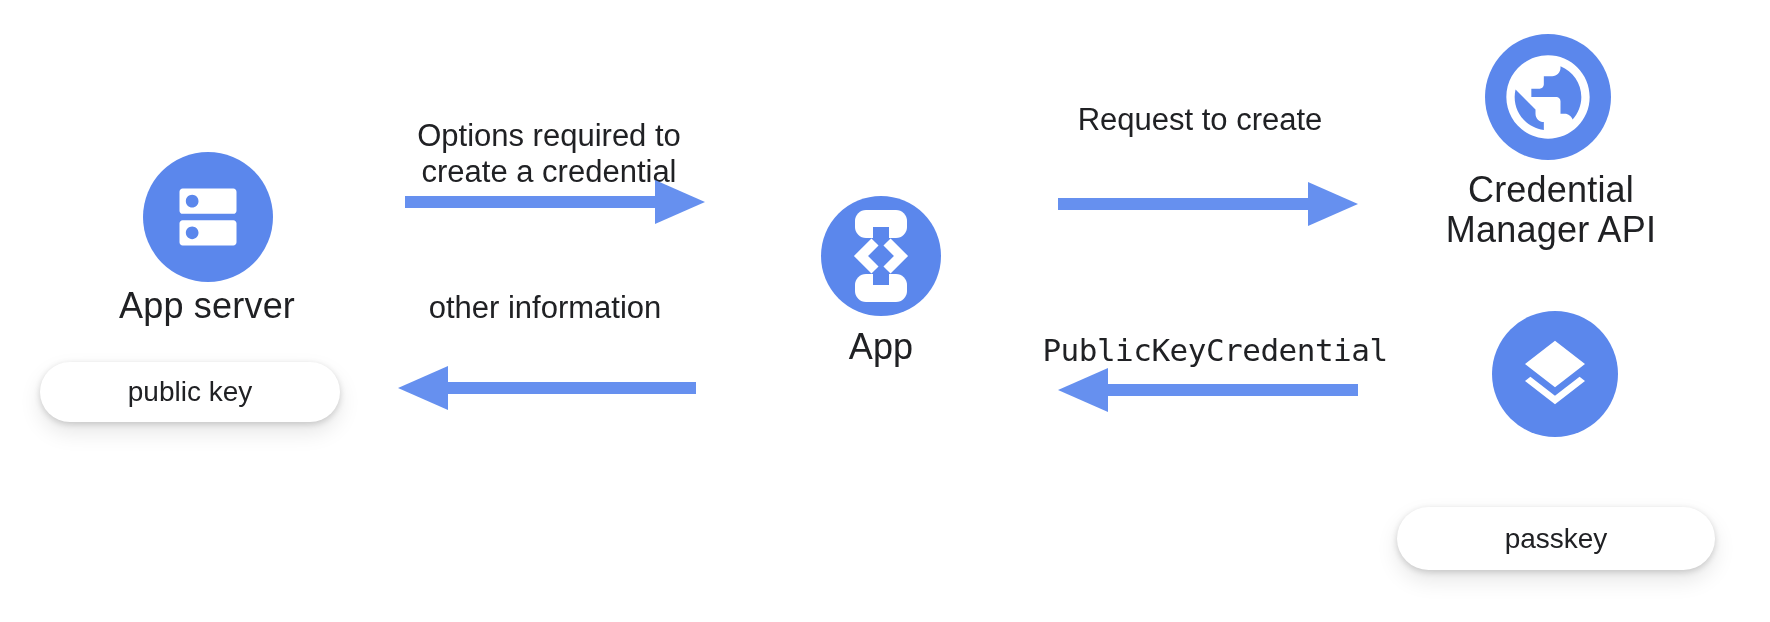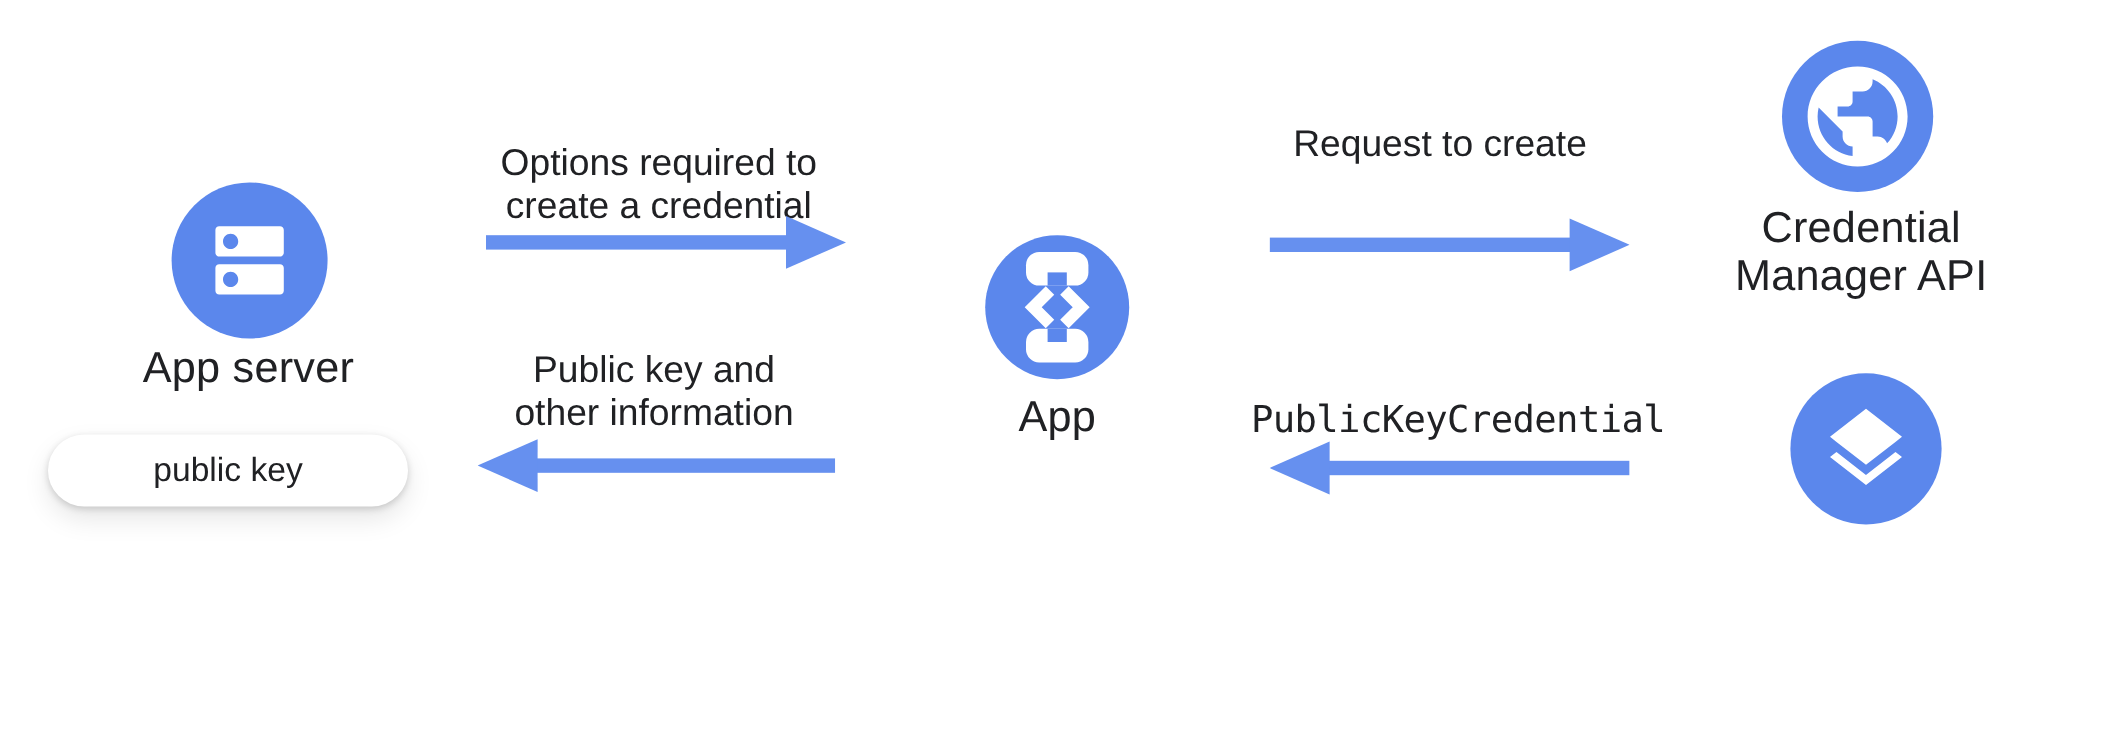--- a/index.html
+++ b/index.html
@@ -47,21 +47,20 @@
   <div class="arrow" style="left:405px; top:178px;">
     <svg width="300" height="48" viewBox="0 0 300 48">
       <g fill="#6690EF">
         <rect x="0" y="18" width="254" height="12"></rect>
         <polygon points="250,2 300,24 250,46"></polygon>
       </g>
     </svg>
   </div>
 
   <div class="flow-label" style="left:545px; top:290px;">
-    <div>Public key and</div>
     <div>other information</div>
   </div>
   <div class="arrow" style="left:398px; top:364px;">
     <svg width="298" height="48" viewBox="0 0 298 48">
       <g fill="#6690EF">
         <rect x="44" y="18" width="254" height="12"></rect>
         <polygon points="50,2 0,24 50,46"></polygon>
       </g>
     </svg>
   </div>
@@ -114,14 +113,17 @@
     <div>Manager API</div>
   </div>
 
   <div class="node-circle" style="left: 1492px; top: 311px; width: 126px; height: 126px; background: rgb(91, 135, 236);">
     <span>
       <svg width="80" height="80" viewBox="0 0 24 24">
         <path fill="#FFFFFF" d="M11.99 18.54l-7.37-5.73L3 14.07l9 7 9-7-1.63-1.27-7.38 5.74zM12 16l7.36-5.73L21 9l-9-7-9 7 1.63 1.27L12 16z"></path>
       </svg>
     </span>
   </div>
+  <div class="pill" style="left:1397px; top:507px; width:318px; height:63px;">
+    <span>passkey</span>
+  </div>
 
 </div>
 
 </body></html>

